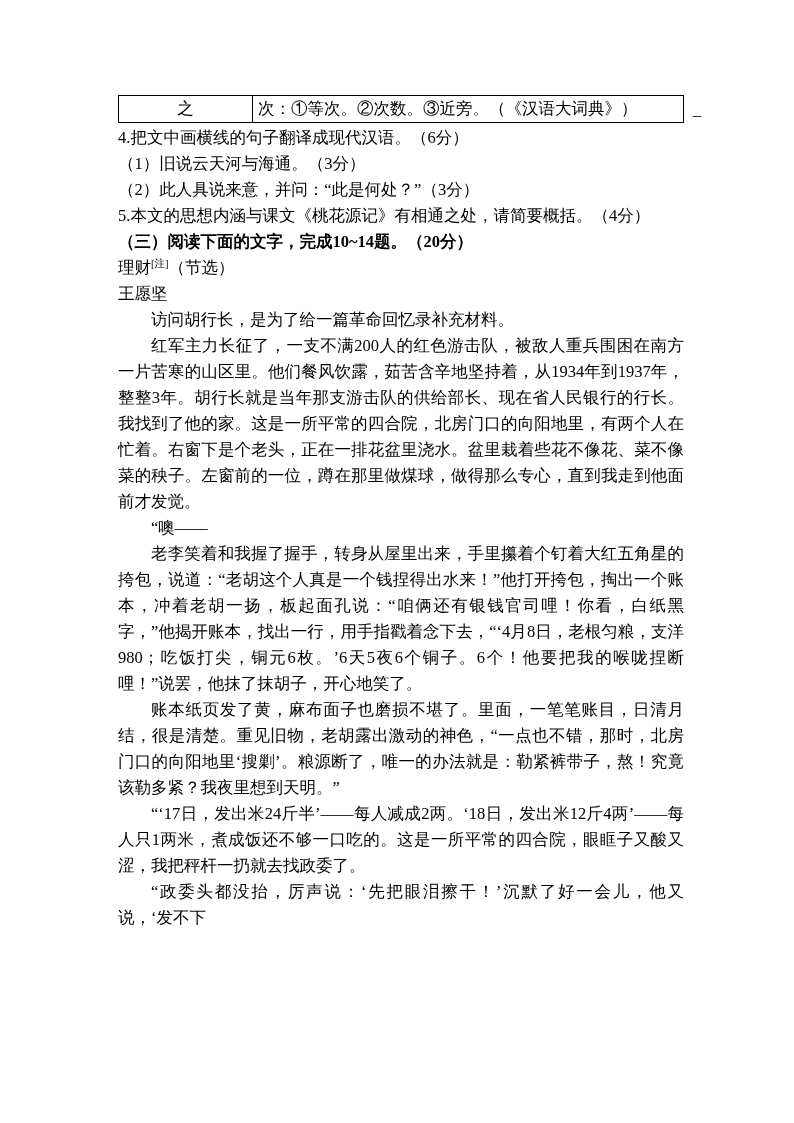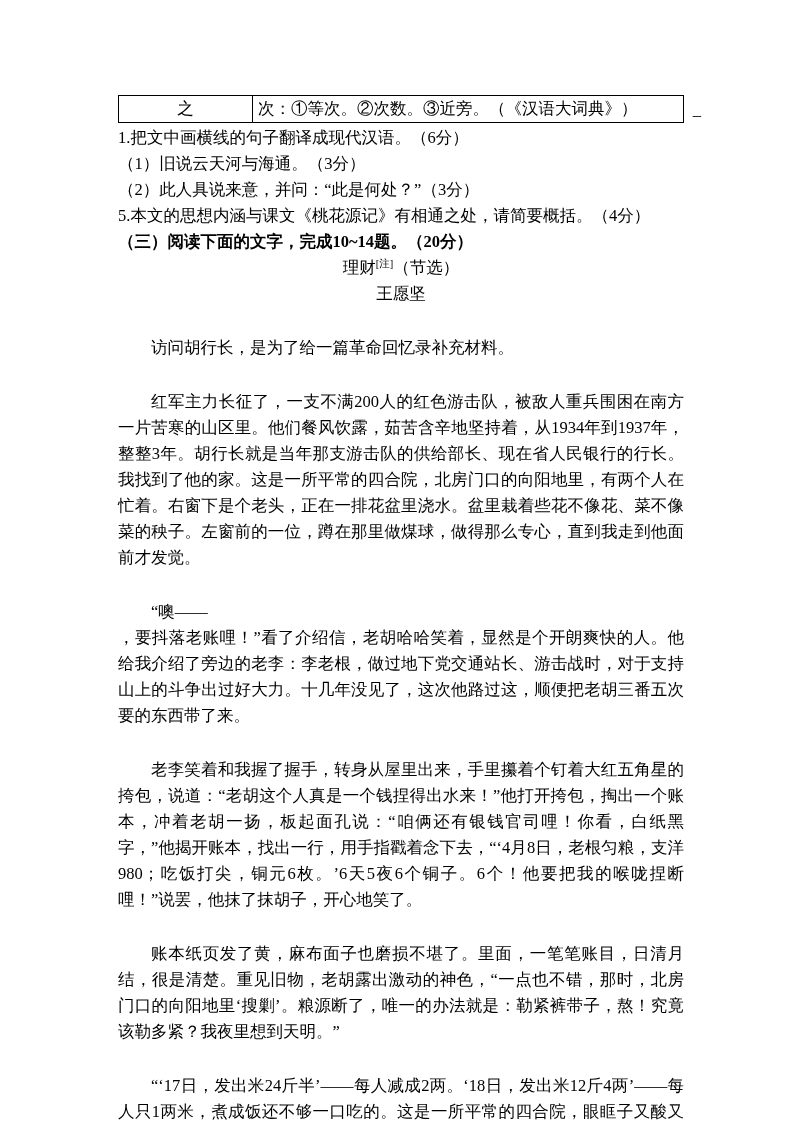--- a/index.html
+++ b/index.html
@@ -26,64 +26,63 @@
   .dict-table-wrap { position: relative; margin-bottom: 2px; }
   table.dict-table { border-collapse: collapse; width: 100%; table-layout: fixed; }
   table.dict-table td { border: 1.3px solid #000; }
   td.td-term { width: 134px; text-align: center; vertical-align: middle; }
   td.td-def  { padding: 0 5px; vertical-align: top; line-height: 25px; text-align: justify; }
   .after-mark { position: absolute; right: -17px; top: 2px; }
   
   .q { text-align: justify; }
   .q.bold { font-weight: bold; }
   
-  .center { text-align: center; }
+  .center { }
   sup.note {
     font-size: 10.5px;
     vertical-align: super;
     line-height: 0;
   }
   
   .para { text-align: justify; }
-  .para.indent { text-indent: 2em; margin-top: 28px; }
+  .para.indent { text-indent: 2em; }
 </style>
 </head>
 <body>
 
 <div class="page">
   <div class="content">
 
     <div class="dict-table-wrap">
       <table class="dict-table">
         <tbody>
             <tr>
           <td class="td-term">之</td>
           <td class="td-def">次：①等次。②次数。③近旁。（《汉语大词典》）</td>
         </tr>
       </tbody>
         </table>
       <span class="after-mark">_</span>
     </div>
 
-    <p class="q">1.把文中画横线的句子翻译成现代汉语。（6分）</p>
+    <p class="q">4.把文中画横线的句子翻译成现代汉语。（6分）</p>
     <p class="q">（1）旧说云天河与海通。（3分）</p>
     <p class="q">（2）此人具说来意，并问：“此是何处？”（3分）</p>
     <p class="q">5.本文的思想内涵与课文《桃花源记》有相通之处，请简要概括。（4分）</p>
 
     <p class="q bold">（三）阅读下面的文字，完成10~14题。（20分）</p>
 
     <p class="center"><span>理财</span><sup class="note">[注]</sup><span>（节选）</span></p>
 
     <p class="center">王愿坚</p>
 
     <div class="body">
       <p class="para indent">访问胡行长，是为了给一篇革命回忆录补充材料。</p>
       <p class="para indent">红军主力长征了，一支不满200人的红色游击队，被敌人重兵围困在南方一片苦寒的山区里。他们餐风饮露，茹苦含辛地坚持着，从1934年到1937年，整整3年。胡行长就是当年那支游击队的供给部长、现在省人民银行的行长。我找到了他的家。这是一所平常的四合院，北房门口的向阳地里，有两个人在忙着。右窗下是个老头，正在一排花盆里浇水。盆里栽着些花不像花、菜不像菜的秧子。左窗前的一位，蹲在那里做煤球，做得那么专心，直到我走到他面前才发觉。</p>
       <p class="para indent">“噢——</p>
-      <p class="para">，要抖落老账哩！”看了介绍信，老胡哈哈笑着，显然是个开朗爽快的人。他给我介绍了旁边的老李：李老根，做过地下党交通站长、游击战时，对于支持山上的斗争出过好大力。十几年没见了，这次他路过这，顺便把老胡三番五次要的东西带了来。</p>
       <p class="para indent">老李笑着和我握了握手，转身从屋里出来，手里攥着个钉着大红五角星的挎包，说道：“老胡这个人真是一个钱捏得出水来！”他打开挎包，掏出一个账本，冲着老胡一扬，板起面孔说：“咱俩还有银钱官司哩！你看，白纸黑字，”他揭开账本，找出一行，用手指戳着念下去，“‘4月8日，老根匀粮，支洋980；吃饭打尖，铜元6枚。’6天5夜6个铜子。6个！他要把我的喉咙捏断哩！”说罢，他抹了抹胡子，开心地笑了。</p>
       <p class="para indent">账本纸页发了黄，麻布面子也磨损不堪了。里面，一笔笔账目，日清月结，很是清楚。重见旧物，老胡露出激动的神色，“一点也不错，那时，北房门口的向阳地里‘搜剿’。粮源断了，唯一的办法就是：勒紧裤带子，熬！究竟该勒多紧？我夜里想到天明。”</p>
       <p class="para indent">“‘17日，发出米24斤半’——每人减成2两。‘18日，发出米12斤4两’——每人只1两米，煮成饭还不够一口吃的。这是一所平常的四合院，眼眶子又酸又涩，我把秤杆一扔就去找政委了。</p>
       <p class="para indent">“政委头都没抬，厉声说：‘先把眼泪擦干！’沉默了好一会儿，他又说，‘发不下</p>
     </div>
 
   </div>
 </div>
 
 </body></html>

